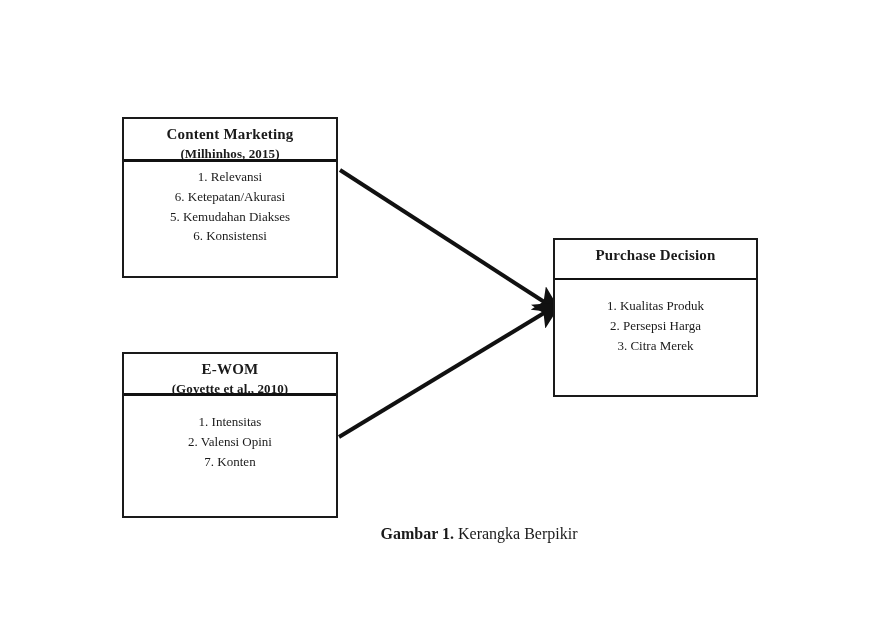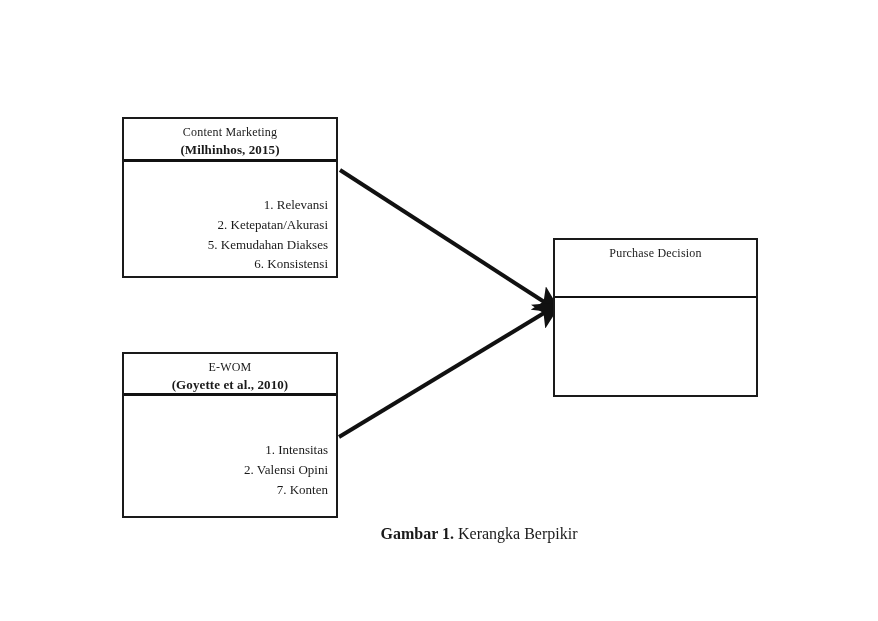--- a/index.html
+++ b/index.html
@@ -41,37 +41,36 @@
   }
   .box-header {
     box-sizing: border-box;
     text-align: center;
     padding: 5px 6px 4px 6px;
     border-bottom: 3px solid #111111;
     line-height: 1.42;
   }
   .box-title {
     display: block;
-    font-weight: normal;
-    font-size: 12px;
+    font-weight: bold;
+    font-size: 15px;
     letter-spacing: 0.2px;
     white-space: nowrap;
   }
   .box-source {
     display: block;
     font-weight: bold;
     font-size: 13px;
     letter-spacing: 0.1px;
     white-space: nowrap;
   }
   .box-body {
     flex: 1 1 auto;
     padding: 5px 8px 6px 8px;
-    text-align: right;
-    margin-top: 28px;
+    text-align: center;
   }
   .box-body.pad-top {
     padding-top: 16px;
   }
   .indicator {
     font-size: 13px;
     line-height: 1.52;
     white-space: nowrap;
   }
 
@@ -96,21 +95,21 @@
     height: 42px;
   }
 
   #box-purchase-decision {
     left: 553px;
     top: 238px;
     width: 205px;
     height: 159px;
   }
   #box-purchase-decision .box-header {
-    height: 58px;
+    height: 40px;
     border-bottom-width: 2px;
   }
 
   
   #caption {
     position: absolute;
     left: 0;
     top: 524px;
     width: 878px;
     text-align: center;
@@ -140,21 +139,21 @@
     <line x1="339" y1="437" x2="549" y2="310" stroke="#111111" stroke-width="4" marker-end="url(#arrowhead)"></line>
   </svg>
 
   <div class="box" id="box-content-marketing">
     <div class="box-header">
       <span class="box-title">Content Marketing</span>
       <span class="box-source">(Milhinhos, 2015)</span>
     </div>
     <div class="box-body">
       <div class="indicator">1. Relevansi</div>
-      <div class="indicator">2. Ketepatan/Akurasi</div>
+      <div class="indicator">6. Ketepatan/Akurasi</div>
       <div class="indicator">5. Kemudahan Diakses</div>
       <div class="indicator">6. Konsistensi</div>
     </div>
   </div>
 
   <div class="box" id="box-ewom">
     <div class="box-header">
       <span class="box-title">E-WOM</span>
       <span class="box-source">(Goyette et al., 2010)</span>
     </div>
@@ -162,19 +161,24 @@
       <div class="indicator">1. Intensitas</div>
       <div class="indicator">2. Valensi Opini</div>
       <div class="indicator">7. Konten</div>
     </div>
   </div>
 
   <div class="box" id="box-purchase-decision">
     <div class="box-header">
       <span class="box-title">Purchase Decision</span>
     </div>
+    <div class="box-body pad-top">
+      <div class="indicator">1. Kualitas Produk</div>
+      <div class="indicator">2. Persepsi Harga</div>
+      <div class="indicator">3. Citra Merek</div>
+    </div>
   </div>
 
   <div id="caption">
     <span class="caption-label">Gambar 1.</span><span> </span><span class="caption-text">Kerangka Berpikir</span>
   </div>
 
 </div>
 
 </body></html>

